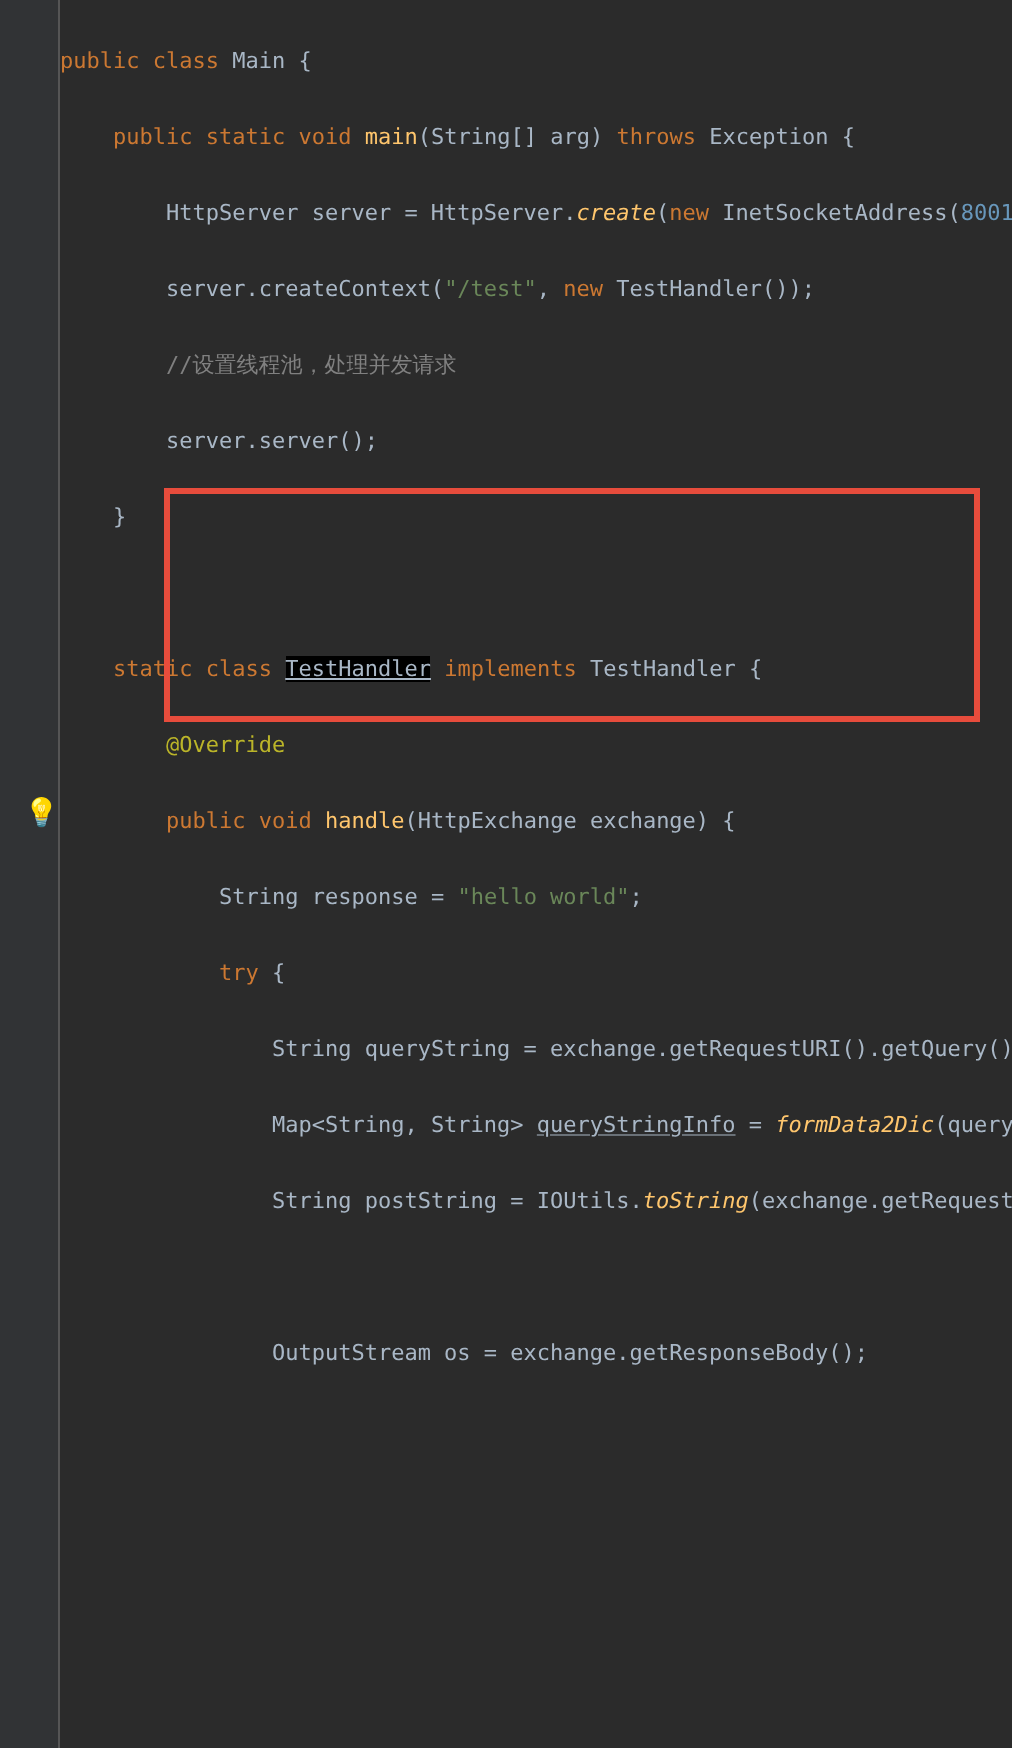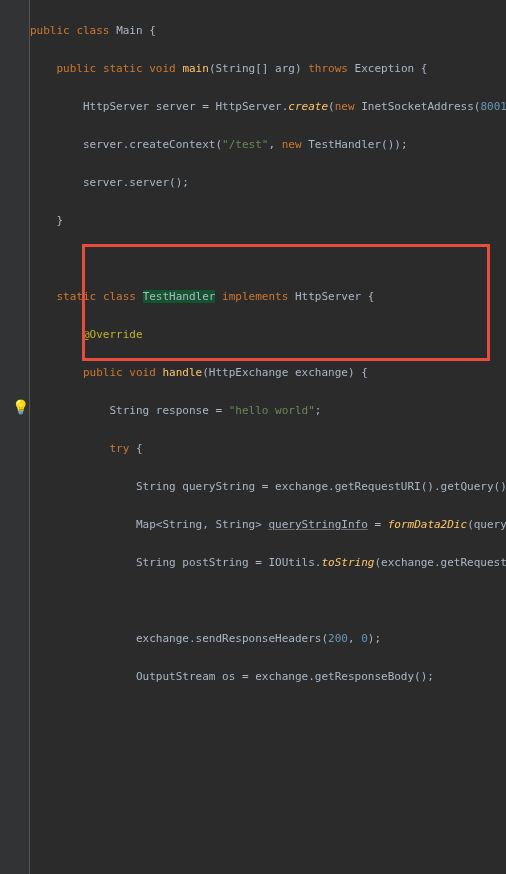--- a/index.html
+++ b/index.html
@@ -34,21 +34,21 @@
       padding-top: 2px;
       white-space: pre;
     }
     .kw { color: #cc7832; }
     .str { color: #6a8759; }
     .num { color: #6897bb; text-align: right; }
     .fn { color: #ffc66d; }
     .fnitalic { color: #ffc66d; font-style: italic; }
     .comment { color: #808080; }
     .annotation { color: #bbb529; }
-    .classname { background: #14532d; color: #a9b7c6; }
+    .classname { background: #000000; color: #a9b7c6; text-decoration: underline; }
     .underline { text-decoration: underline; text-decoration-color: rgba(169,183,198,0.5); }
     .redbox {
       position: absolute;
       border: 3px solid #e74c3c;
       left: 82px;
       top: 244px;
       width: 408px;
       height: 117px;
       pointer-events: none;
     }
@@ -57,33 +57,33 @@
 <body>
 
 <div class="gutter"></div>
 <div class="bulb">💡</div>
 
 <div class="code">
 <div><span class="kw">public</span> <span class="kw">class</span> <span>Main</span> <span>{</span></div>
 <div>    <span class="kw">public</span> <span class="kw">static</span> <span class="kw">void</span> <span class="fn">main</span><span>(String[] arg)</span> <span class="kw">throws</span> <span>Exception {</span></div>
 <div>        <span>HttpServer server = HttpServer.</span><span class="fnitalic">create</span><span>(</span><span class="kw">new</span><span> InetSocketAddress(</span><span class="num">8001</span></div>
 <div>        <span>server.createContext(</span><span class="str">"/test"</span><span>, </span><span class="kw">new</span><span> TestHandler());</span></div>
+<div>        <span class="comment">//设置线程池，处理并发请求</span></div>
 <div>        <span>server.server();</span></div>
 <div>    <span>}</span></div>
 <div> </div>
-<div>    <span class="kw">static</span> <span class="kw">class</span> <span class="classname">TestHandler</span> <span class="kw">implements</span> <span>HttpServer {</span></div>
+<div>    <span class="kw">static</span> <span class="kw">class</span> <span class="classname">TestHandler</span> <span class="kw">implements</span> <span>TestHandler {</span></div>
 <div>        <span class="annotation">@Override</span></div>
 <div>        <span class="kw">public</span> <span class="kw">void</span> <span class="fn">handle</span><span>(HttpExchange exchange) {</span></div>
 <div>            <span>String response = </span><span class="str">"hello world"</span><span>;</span></div>
 <div>            <span class="kw">try</span><span> {</span></div>
 <div>                <span>String queryString = exchange.getRequestURI().getQuery();</span></div>
 <div>                <span>Map&lt;String, String&gt; </span><span class="underline">queryStringInfo</span><span> = </span><span class="fnitalic">formData2Dic</span><span>(queryString);</span></div>
 <div>                <span>String postString = IOUtils.</span><span class="fnitalic">toString</span><span>(exchange.getRequestBody());</span></div>
 <div> </div>
-<div>                <span>exchange.sendResponseHeaders(</span><span class="num">200</span><span>, </span><span class="num">0</span><span>);</span></div>
 <div>                <span>OutputStream os = exchange.getResponseBody();</span></div>
 
 
 
 
 
 
 
 
 

